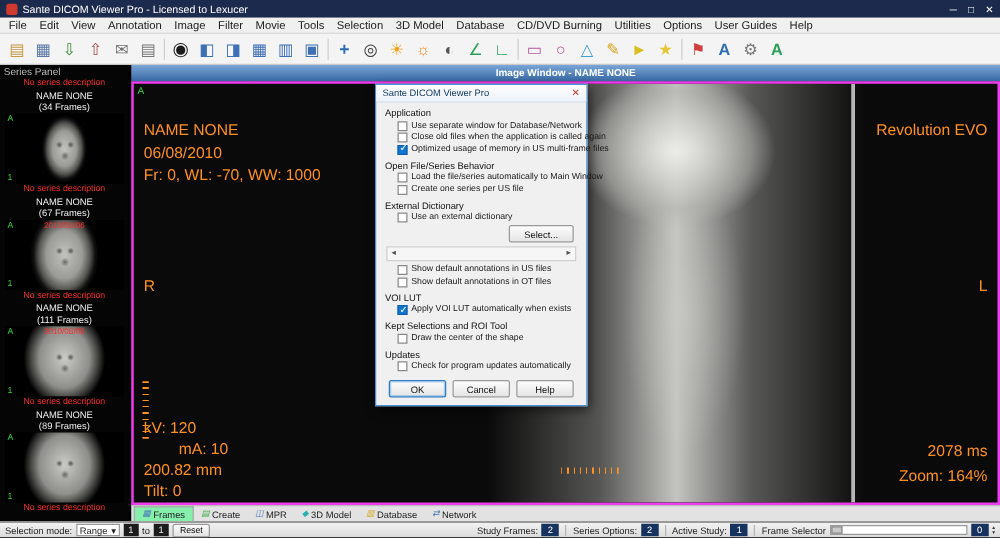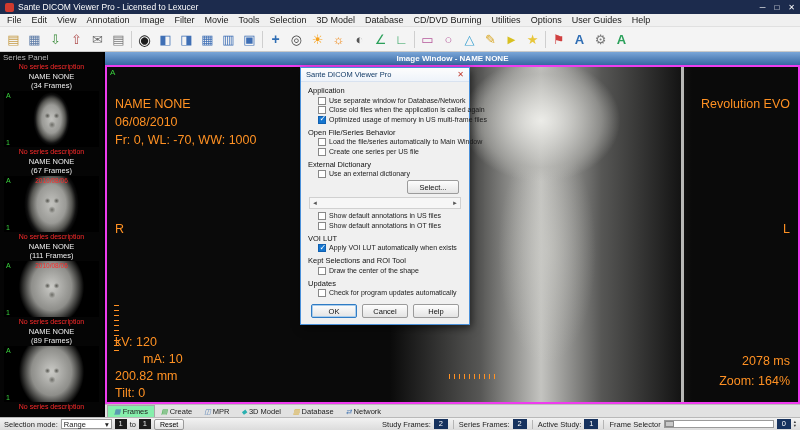--- a/index.html
+++ b/index.html
@@ -93,21 +93,21 @@
              justify-content:space-between;padding:0 2px;color:#555;font-size:6px;}
   .scroll-track{flex:1;height:100%;}
   .dlg-buttons{display:flex;justify-content:center;gap:5px;margin-top:7px;}
   .dbtn.default{border:1px solid #2f7bc4;box-shadow:0 0 0 1px #a9cdec inset;}
 
   
   .statusbar{position:absolute;left:0;top:417px;width:800px;height:13px;background:linear-gradient(#f2f2f2,#dcdcdc);
              border-top:1px solid #b9b9b9;display:flex;align-items:center;font-size:7.5px;color:#222;padding:0 4px;gap:4px;}
   .sb-left{display:flex;align-items:center;gap:3px;}
   .sb-right{margin-left:auto;display:flex;align-items:center;gap:3px;}
-  .sb-select{background:#fff;border:1px solid #9a9a9a;padding:0 2px;display:flex;align-items:center;gap:19px;height:10px;}
+  .sb-select{background:#fff;border:1px solid #9a9a9a;padding:0 2px;display:flex;align-items:center;gap:3px;height:10px;}
   .sb-box{background:#1c1c1c;color:#e8e8e8;min-width:12px;text-align:center;height:10px;line-height:10px;padding:0 2px;}
   .sb-btn{font-family:inherit;font-size:7px;background:linear-gradient(#fbfbfb,#e2e2e2);border:1px solid #9b9b9b;
           border-radius:2px;height:11px;padding:0 5px;}
   .sb-val{background:#16325e;color:#fff;min-width:14px;text-align:center;height:10px;line-height:10px;padding:0 2px;}
   .sb-sep{width:1px;height:9px;background:#b5b5b5;margin:0 2px;}
   .sb-slider{width:110px;height:8px;background:#fff;border:1px solid #9a9a9a;position:relative;}
   .sb-thumb{position:absolute;left:0;top:0;width:9px;height:6px;background:#c8c8c8;border:1px solid #8a8a8a;}
   .sb-spin{display:flex;flex-direction:column;font-size:4.5px;line-height:4px;color:#333;}
 </style>
 </head>
@@ -365,21 +365,21 @@
       </span>
       <span class="sb-box">1</span>
       <span>to</span>
       <span class="sb-box">1</span>
       <button class="sb-btn">Reset</button>
     </div>
     <div class="sb-right">
       <span>Study Frames:</span>
       <span class="sb-val">2</span>
       <span class="sb-sep"></span>
-      <span>Series Frames:</span>
+      <span>Series Options:</span>
       <span class="sb-val">2</span>
       <span class="sb-sep"></span>
       <span>Active Study:</span>
       <span class="sb-val">1</span>
       <span class="sb-sep"></span>
       <span>Frame Selector</span>
       <span class="sb-slider">
         <span class="sb-thumb"></span>
       </span>
       <span class="sb-val">0</span>

